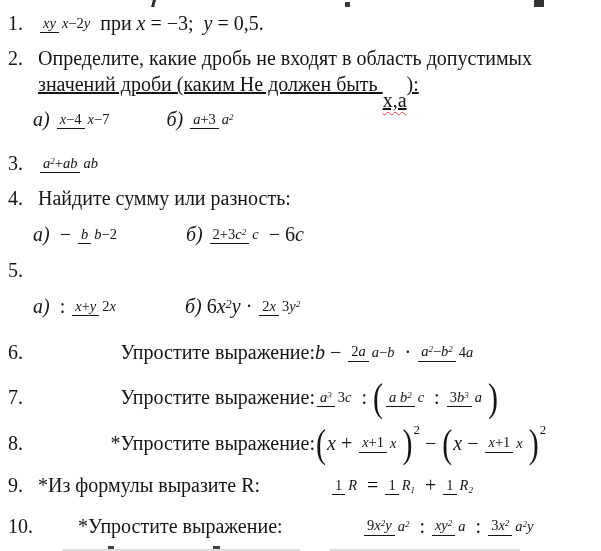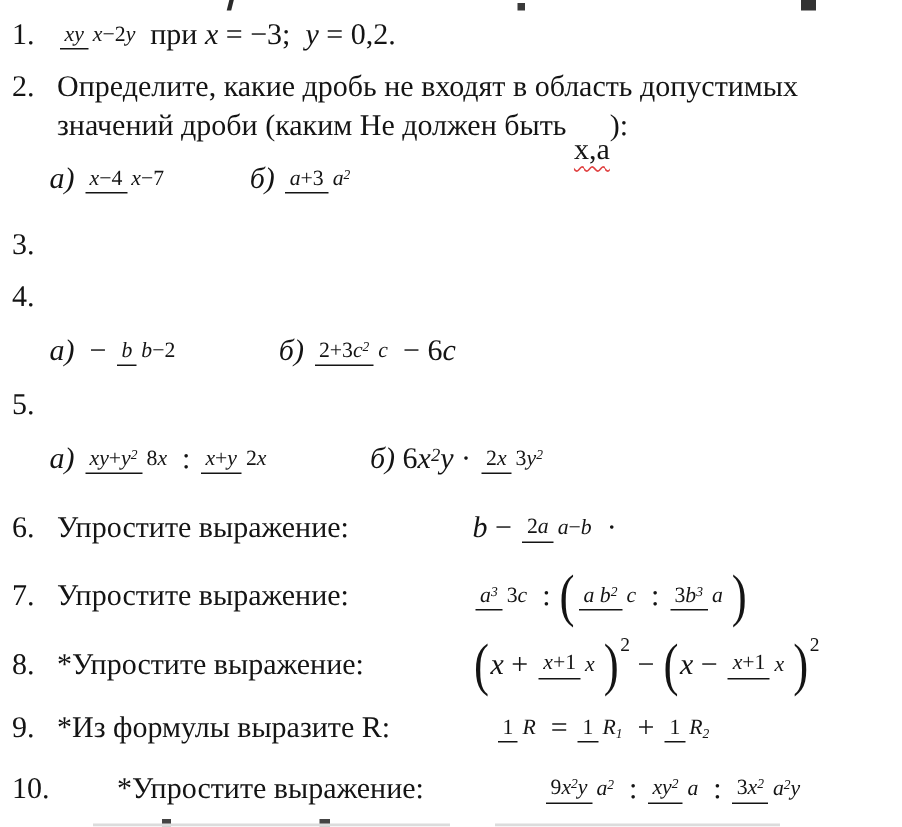--- a/index.html
+++ b/index.html
@@ -5,25 +5,25 @@
   html,body{margin:0;padding:0;}
   body{
     width:601px;height:551px;overflow:hidden;background:#ffffff;
     font-family:"Liberation Serif","DejaVu Serif",serif;color:#141414;
   }
   .page{position:relative;width:601px;height:551px;padding-top:2px;box-sizing:border-box;}
   .prow{display:flex;align-items:center;padding-left:8px;font-size:20px;line-height:1.18;}
   .prow span{white-space:pre;}
   .pnum{flex:0 0 30px;}
   .r10 .pnum{flex:0 0 70px;}
-  .cont{padding-left:38px;}
+  .cont{padding-left:38px;text-decoration:underline;}
   .sub{padding-left:33px;}
   .it{font-style:italic;}
   .lbl{flex:0 0 auto;display:inline-block;}
-  .lw277{width:277px;}
+  .lw277{width:277px;text-align:right;}
   .lw284{width:284px;}
   .lw292{width:292px;}
   .h26{height:26px;} .h40{height:40px;} .h41{height:41px;} .h44{height:44px;}
   .h45{height:45px;} .h46{height:46px;}
   .frac{display:inline-flex;flex-direction:row;align-items:center;text-align:right;
         font-size:14.5px;line-height:1.22;margin:0 2px;}
   .fn{border-bottom:1.3px solid #141414;padding:0 3px;}
   .fd{padding:16px 3px;}
   sup{font-size:0.62em;line-height:0;position:relative;top:-0.45em;vertical-align:baseline;}
   sub{font-size:0.62em;line-height:0;position:relative;top:0.3em;vertical-align:baseline;}
@@ -49,77 +49,79 @@
 
 <div class="page">
   <div id="plist">
       <div class="prow h44">
         <span class="pnum">1.</span>
         <span class="frac"><span class="fn"><span class="it">xy</span></span><span class="fd"><span class="it">x</span><span>−2</span><span class="it">y</span></span></span>
         <span> при </span>
         <span class="it">x</span>
         <span> = −3;  </span>
         <span class="it">y</span>
-        <span> = 0,2.</span>
+        <span> = 0,5.</span>
       </div>
       <div class="prow h26">
         <span class="pnum">2.</span>
         <span>Определите, какие дробь не входят в область допустимых</span>
       </div>
       <div class="prow h26 cont">
         <span>значений дроби (каким Не должен быть </span>
         <span class="sq">х,а</span>
         <span>):</span>
       </div>
       <div class="prow h44 sub">
         <span class="it">а) </span>
         <span class="frac"><span class="fn"><span class="it">x</span><span>−4</span></span><span class="fd"><span class="it">x</span><span>−7</span></span></span>
         <span class="gap g2"></span>
         <span class="it">б) </span>
         <span class="frac"><span class="fn"><span class="it">a</span><span>+3</span></span><span class="fd"><span class="it">a<sup>2</sup></span></span></span>
       </div>
       <div class="prow h44">
         <span class="pnum">3.</span>
+        <span class="frac"><span class="fn"><span class="it">a<sup>2</sup></span><span>+</span><span class="it">ab</span></span><span class="fd"><span class="it">ab</span></span></span>
       </div>
       <div class="prow h26">
         <span class="pnum">4.</span>
+        <span>Найдите сумму или разность:</span>
       </div>
       <div class="prow h46 sub">
         <span class="it">а) </span>
         <span> − </span>
         <span class="frac"><span class="fn"><span class="it">b</span></span><span class="fd"><span class="it">b</span><span>−2</span></span></span>
         <span class="gap g4"></span>
         <span class="it">б) </span>
         <span class="frac"><span class="fn"><span>2+3</span><span class="it">c<sup>2</sup></span></span><span class="fd"><span class="it">c</span></span></span>
         <span> − 6</span>
         <span class="it">c</span>
       </div>
       <div class="prow h26">
         <span class="pnum">5.</span>
       </div>
       <div class="prow h46 sub">
         <span class="it">а) </span>
-        <span class="frac"><span class="fn"><span class="it">xy</span><span>+</span><span class="it">y<sup>2</sup></span></span><span class="fd"><span>8</span><span class="it">x</span></span></span>
         <span> : </span>
         <span class="frac"><span class="fn"><span class="it">x</span><span>+</span><span class="it">y</span></span><span class="fd"><span>2</span><span class="it">x</span></span></span>
         <span class="gap g5"></span>
         <span class="it">б) </span>
         <span>6</span>
         <span class="it">x<sup>2</sup></span>
         <span class="it">y</span>
         <span> · </span>
         <span class="frac"><span class="fn"><span>2</span><span class="it">x</span></span><span class="fd"><span>3</span><span class="it">y<sup>2</sup></span></span></span>
       </div>
       <div class="prow h45">
         <span class="pnum">6.</span>
         <span class="lbl lw277">Упростите выражение:</span>
         <span class="it">b</span>
         <span> − </span>
         <span class="frac"><span class="fn"><span>2</span><span class="it">a</span></span><span class="fd"><span class="it">a</span><span>−</span><span class="it">b</span></span></span>
         <span> · </span>
+        <span class="frac"><span class="fn"><span class="it">a<sup>2</sup></span><span>−</span><span class="it">b<sup>2</sup></span></span><span class="fd"><span>4</span><span class="it">a</span></span></span>
       </div>
       <div class="prow h46">
         <span class="pnum">7.</span>
         <span class="lbl lw277">Упростите выражение:</span>
         <span class="frac"><span class="fn"><span class="it">a<sup>3</sup></span></span><span class="fd"><span>3</span><span class="it">c</span></span></span>
         <span> : </span>
         <span class="bigp">(</span>
         <span class="pgroup"><span class="frac"><span class="fn"><span class="it">a b<sup>2</sup></span></span><span class="fd"><span class="it">c</span></span></span><span> : </span><span class="frac"><span class="fn"><span>3</span><span class="it">b<sup>3</sup></span></span><span class="fd"><span class="it">a</span></span></span></span>
         <span class="bigp">)</span>
       </div>

